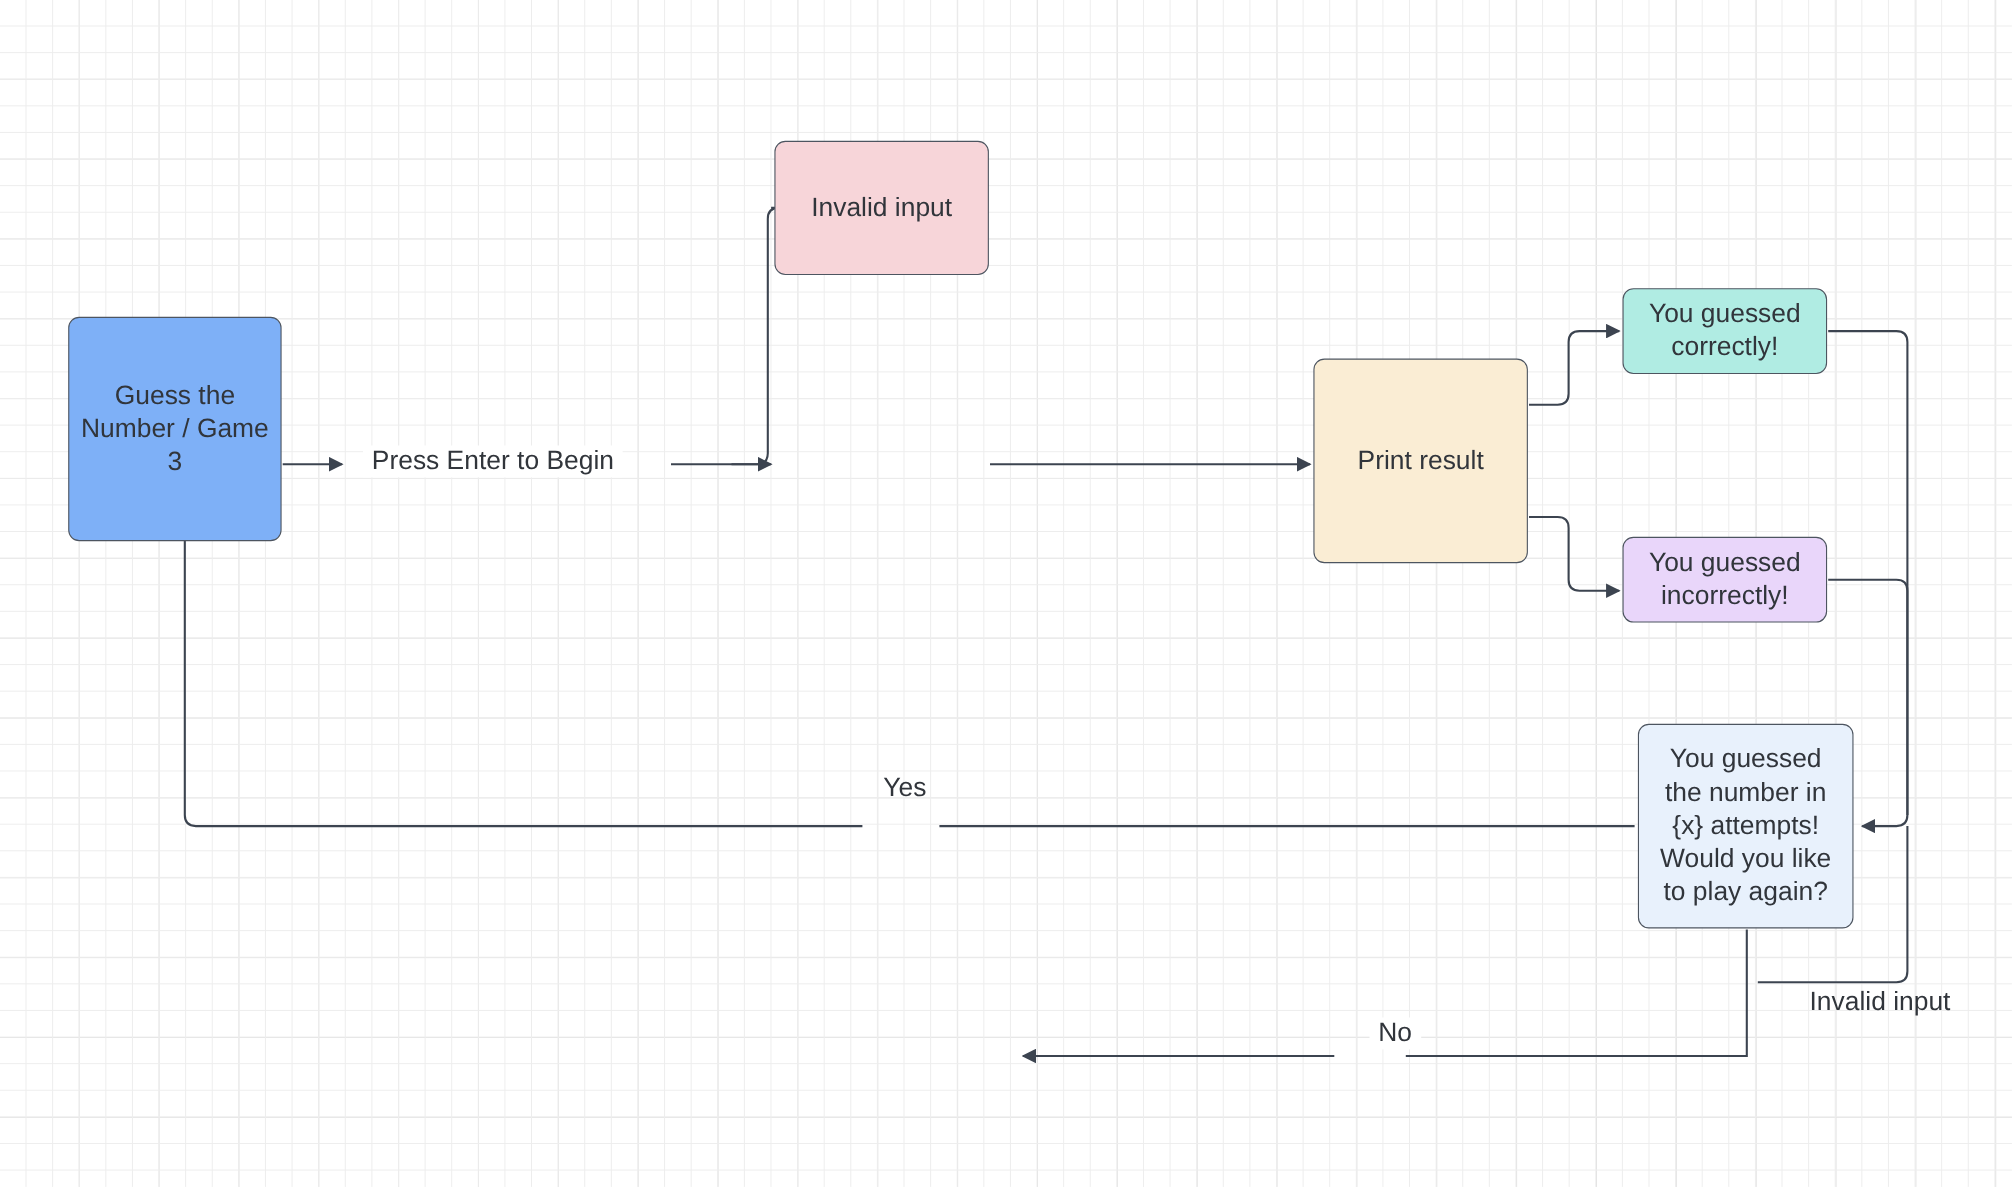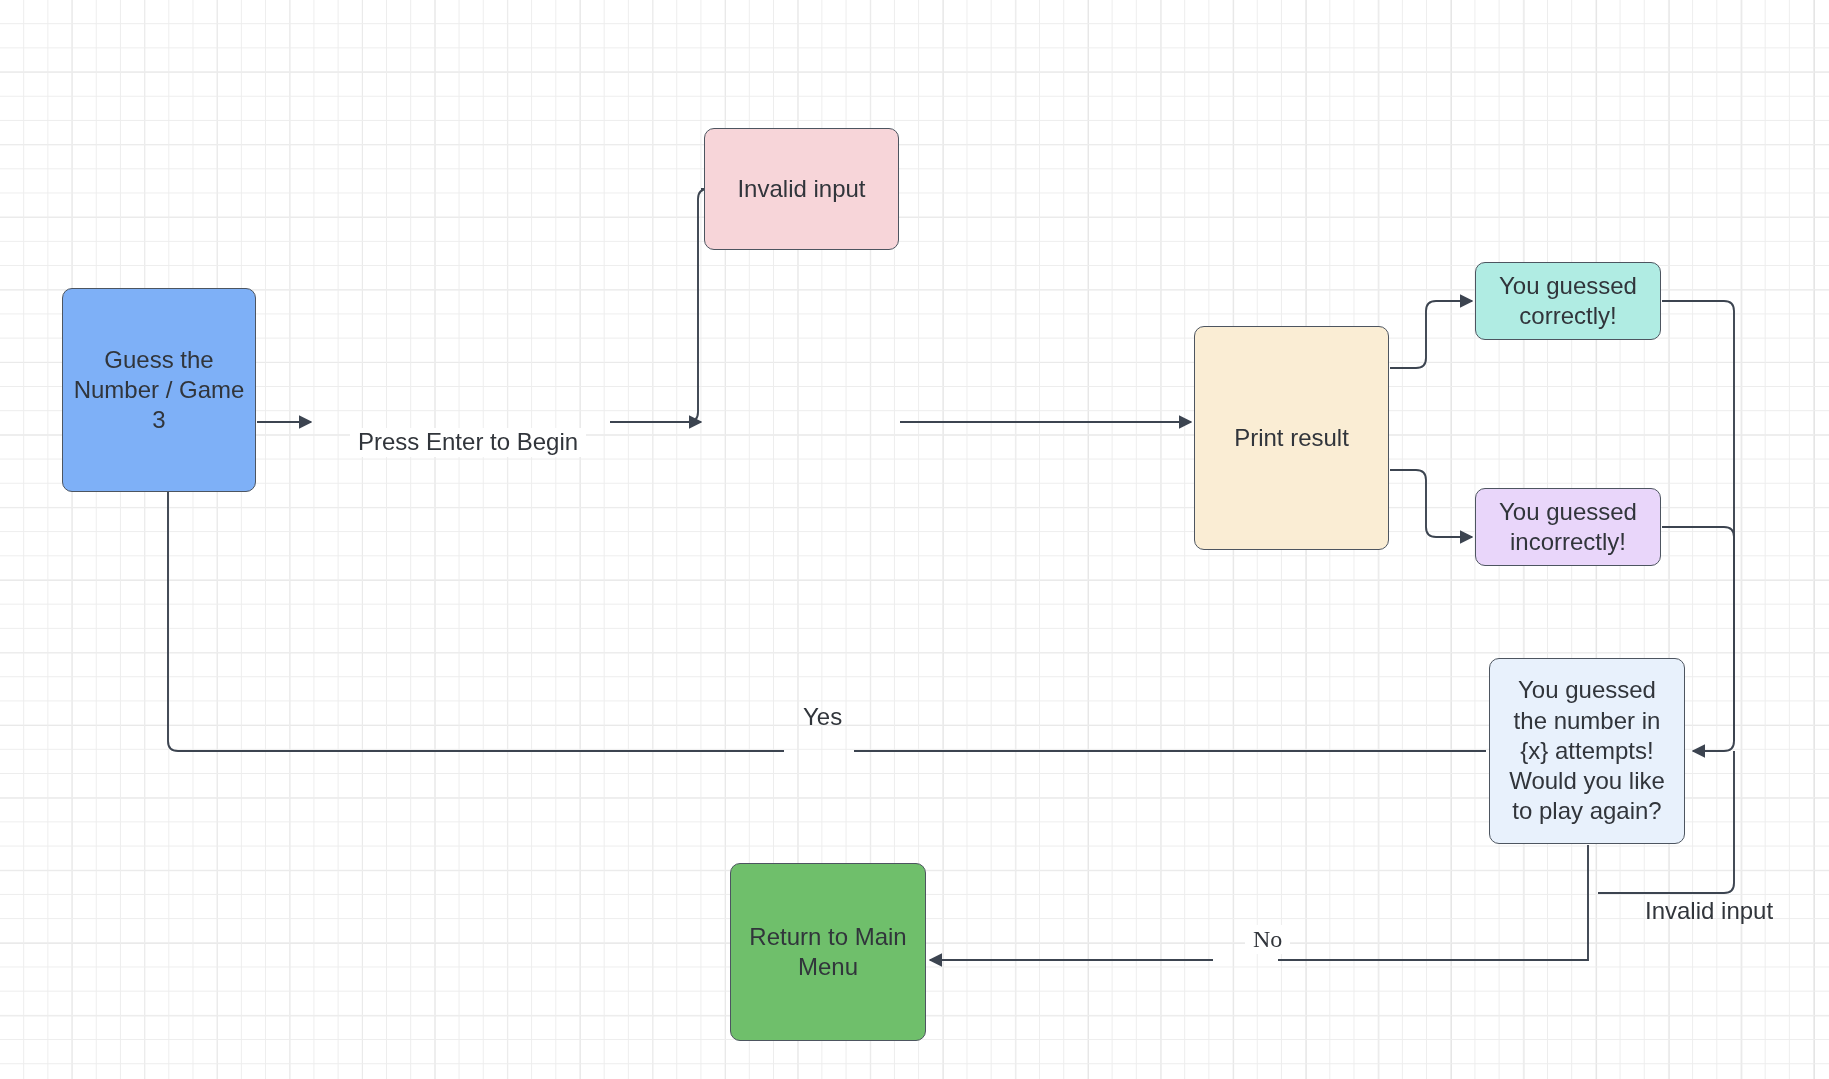--- a/index.html
+++ b/index.html
@@ -97,21 +97,21 @@
     <span>Guess the
 Number / Game
 3</span>
   </div>
 
   <div class="node" style="left:704px; top:128px; width:195px; height:122px; background:#F7D5D9;">
     <span>Invalid input</span>
   </div>
 
 
-  <div class="node" style="left:1194px; top:326px; width:195px; height:224px; background:#FAEDD4;">
+  <div class="node" style="left:1194px; top:326px; width:195px; height:186px; background:#FAEDD4;">
     <span>Print result</span>
   </div>
 
   <div class="node" style="left:1475px; top:262px; width:186px; height:78px; background:#B0ECE3;">
     <span>You guessed
 correctly!</span>
   </div>
 
   <div class="node" style="left:1475px; top:488px; width:186px; height:78px; background:#E9D6FA;">
     <span>You guessed
@@ -119,34 +119,30 @@
   </div>
 
   <div class="node" style="left:1489px; top:658px; width:196px; height:186px; background:#E8F1FC;">
     <span>You guessed
 the number in
 {x} attempts!
 Would you like
 to play again?</span>
   </div>
 
-  <div class="node" style="left:730px; top:863px; width:196px; height:178px; background:#6FBF6B;">
-    <span>Return to Main
-Menu</span>
-  </div>
 
-  <div class="edge-label" style="left:350px; top:405px;margin-top:23px;">
+  <div class="edge-label" style="left:330px; top:405px;">
     <span>Press Enter to Begin</span>
   </div>
 
   <div class="edge-label" style="left:795px; top:703px; background:transparent;">
     <span>Yes</span>
   </div>
 
-  <div class="edge-label" style="left:1245px; top:925px;font-family:Liberation Serif, serif;">
+  <div class="edge-label" style="left:1245px; top:925px;">
     <span>No</span>
   </div>
 
   <div class="edge-label" style="left:1637px; top:897px; background:transparent;">
     <span>Invalid input</span>
   </div>
 
 </div>
 
 </body></html>

